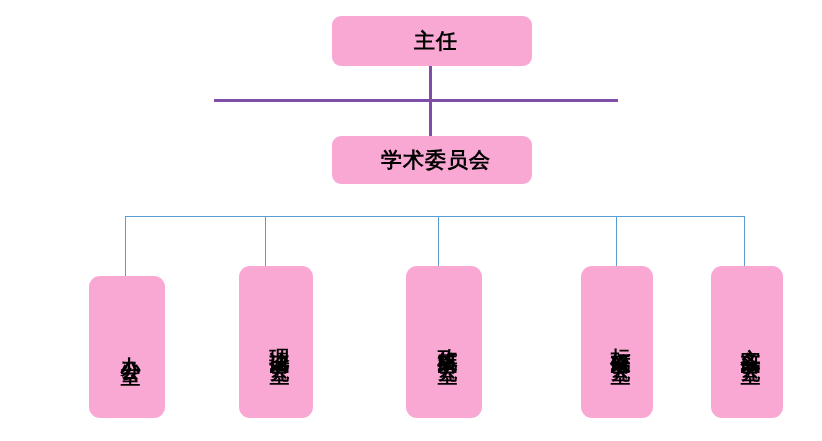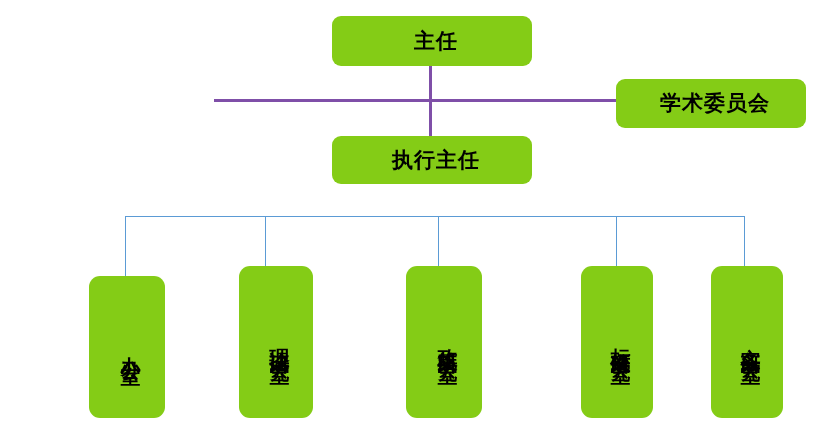--- a/index.html
+++ b/index.html
@@ -12,21 +12,21 @@
   }
   #chart {
     position: relative;
     width: 822px;
     height: 441px;
     background: #ffffff;
     overflow: hidden;
   }
   .node {
     position: absolute;
-    background: #84cc16;
+    background: #f9a8d4;
     border-radius: 9px;
     box-sizing: border-box;
     display: flex;
     align-items: center;
     justify-content: center;
     color: #000000;
     z-index: 3;
     padding-left: 8px;
   }
   .node.horiz {
@@ -79,26 +79,23 @@
 <div id="chart">
 
   <div class="line-h purple-h" style="left:214px; top:99px; width:404px;"></div>
   <div class="line-v purple-v" style="left:429px; top:64px; height:73px;"></div>
 
   <div class="node horiz" style="left:332px; top:16px; width:200px; height:50px;">
     <span class="node-label">主任</span>
   </div>
 
 
-  <div class="node horiz" style="left:616px; top:79px; width:190px; height:49px;">
-    <span class="node-label">学术委员会</span>
-  </div>
 
   <div class="node horiz" style="left:332px; top:136px; width:200px; height:48px;">
-    <span class="node-label">执行主任</span>
+    <span class="node-label">学术委员会</span>
   </div>
 
   <div class="line-h blue-h" style="left:125px; top:216px; width:620px;"></div>
 
   <div class="line-v blue-v" style="left:125px; top:216px; height:61px;"></div>
   <div class="line-v blue-v" style="left:265px; top:216px; height:61px;"></div>
   <div class="line-v blue-v" style="left:438px; top:216px; height:61px;"></div>
   <div class="line-v blue-v" style="left:616px; top:216px; height:61px;"></div>
   <div class="line-v blue-v" style="left:744px; top:216px; height:61px;"></div>
 

